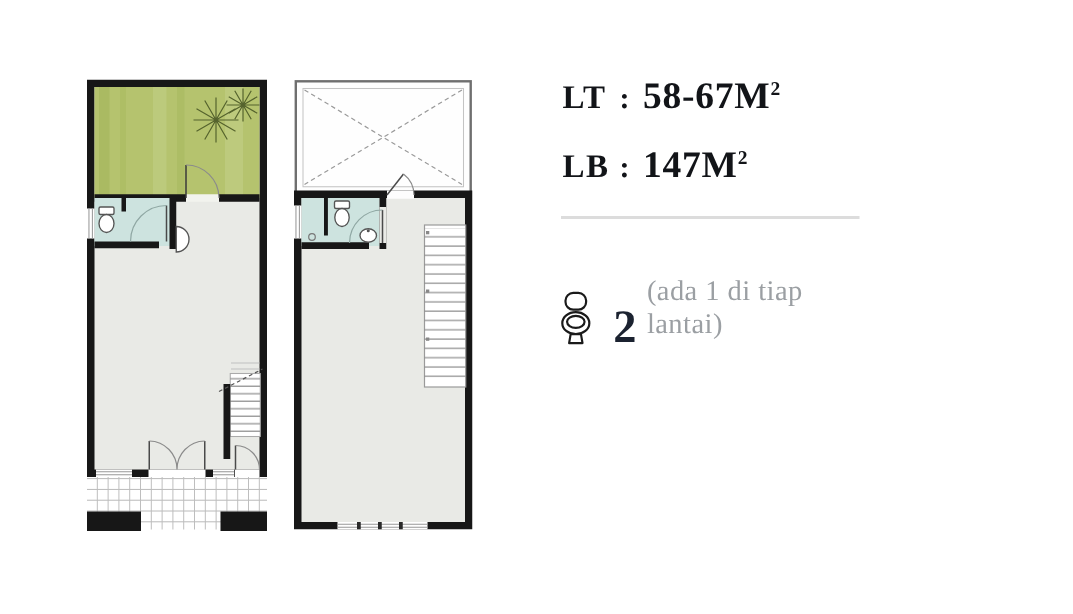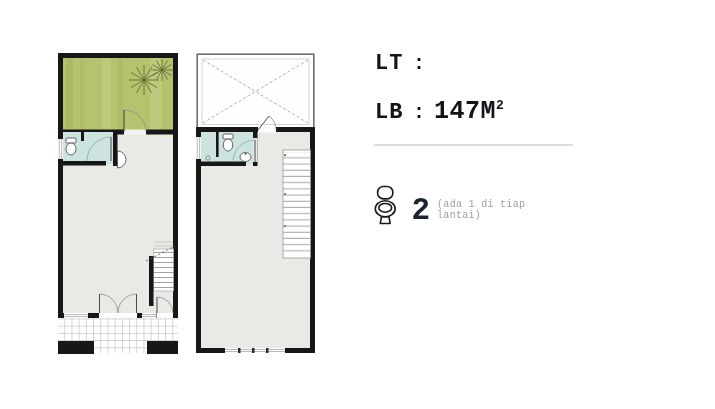--- a/index.html
+++ b/index.html
@@ -1,37 +1,37 @@
 <!DOCTYPE html>
 <html><head>
 <meta charset="utf-8">
 <style>
   html,body{margin:0;padding:0;background:#ffffff;}
   .canvas{
     position:relative;width:573px;height:409px;background:#ffffff;overflow:hidden;
-    font-family:Liberation Mono, monospace;
+    font-family:Liberation Serif, serif;
   }
   .plan{position:absolute;top:53px;}
   #plan1{left:58px;}
   #plan2{left:196px;}
 
   .spec-row{position:absolute;left:375px;display:flex;align-items:baseline;color:#121418;}
   #spec-lt{top:51px;}
   #spec-lb{top:97px;}
   .spec-label{font-size:22px;font-weight:800;letter-spacing:1px;min-width:34px;}
   .spec-colon{font-size:20px;font-weight:600;margin:0 9px 0 4px;}
   .spec-value{font-size:25px;font-weight:600;letter-spacing:0.5px;}
   .spec-value sup{font-size:13px;font-weight:600;}
 
   .divider{position:absolute;left:374px;top:144px;width:208px;height:2px;background:#dcdcdc;}
 
   .bath-row{position:absolute;left:371px;top:184px;display:flex;align-items:flex-end;}
   .bath-icon{width:29px;height:42px;}
   .bath-count{font-size:31px;font-weight:800;color:#1b2230;line-height:0.88;margin:0 0 2px 12px;}
-  .bath-note{font-size:10px;color:#9b9fa3;letter-spacing:0.3px;margin:0 0 5px 7px;}
+  .bath-note{font-size:19px;color:#9b9fa3;letter-spacing:0.3px;margin:0 0 5px 7px;}
 </style>
 </head>
 <body>
 
 <div class="canvas">
 
   <div class="plan" id="plan1">
     <svg width="120" height="302" viewBox="0 0 120 302">
       <defs>
         <pattern id="tileP" width="7.2" height="7.2" patternUnits="userSpaceOnUse">
@@ -195,20 +195,21 @@
         <rect x="42" y="295" width="2.5" height="5" fill="#2a2a2a"></rect>
         <rect x="56" y="295" width="2.5" height="5" fill="#2a2a2a"></rect>
         <rect x="70" y="295" width="2.5" height="5" fill="#2a2a2a"></rect>
       </g>
     </svg>
   </div>
 
   <div class="spec-row" id="spec-lt">
     <span class="spec-label">LT</span>
     <span class="spec-colon">:</span>
+    <span class="spec-value"><span>58-67M</span><sup>2</sup></span>
   </div>
 
   <div class="spec-row" id="spec-lb">
     <span class="spec-label">LB</span>
     <span class="spec-colon">:</span>
     <span class="spec-value"><span>147M</span><sup>2</sup></span>
   </div>
 
   <div class="divider"></div>
 

